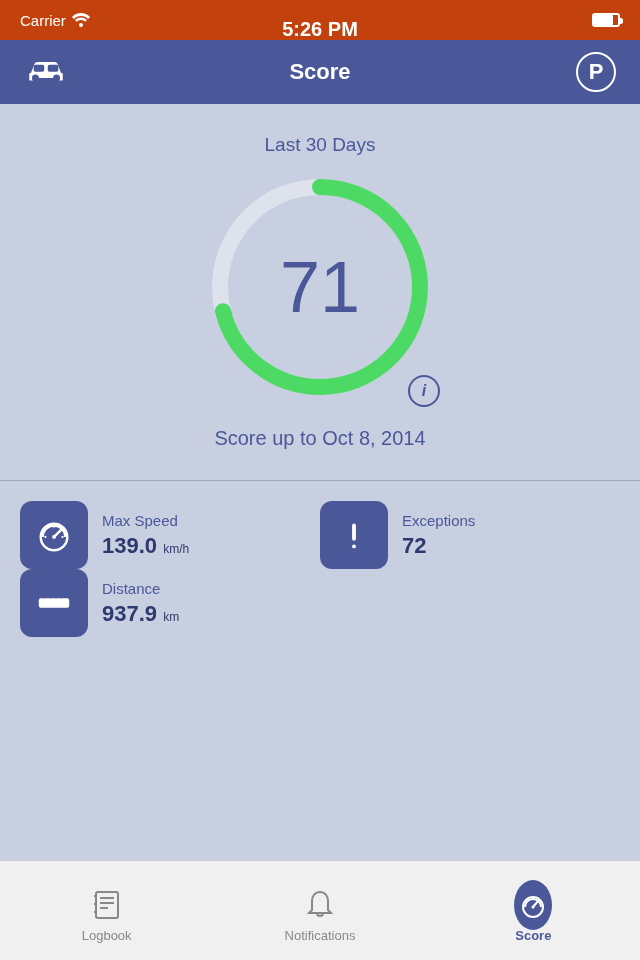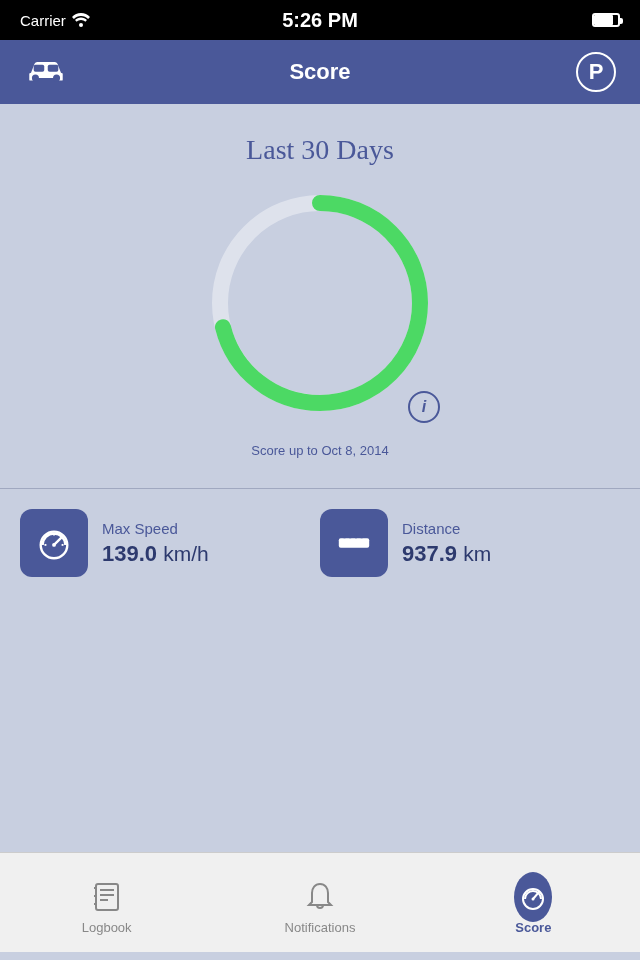--- a/index.html
+++ b/index.html
@@ -7,24 +7,23 @@
     body {
       width: 640px;
       height: 960px;
       font-family: -apple-system, 'Helvetica Neue', Arial, sans-serif;
       background: #c8cfe0;
       overflow: hidden;
     }
 
     
     .status-bar {
-      background: #000000;
+      background: #c2410c;
       height: 40px;
       display: flex;
-      align-items: center;
       justify-content: space-between;
       padding: 18px 20px;
       color: white;
       font-size: 15px;
       font-weight: 500;
     }
     .status-bar .time {
       position: absolute;
       left: 50%;
       transform: translateX(-50%);
@@ -99,24 +98,23 @@
 
     
     .score-section {
       display: flex;
       flex-direction: column;
       align-items: center;
       padding: 10px 20px 20px;
     }
     .period-label {
       color: #4a5899;
-      font-size: 28px;
+      font-size: 19px;
       font-weight: 400;
-      margin-bottom: 17px;
-      font-family: Liberation Serif, serif;
+      margin-bottom: 11px;
     }
 
     
     .donut-container {
       position: relative;
       width: 240px;
       height: 240px;
       margin-bottom: 16px;
     }
     .donut-svg {
@@ -145,21 +143,21 @@
       align-items: center;
       justify-content: center;
       color: #4a5899;
       font-size: 16px;
       font-style: italic;
       font-weight: 600;
     }
 
     .score-date {
       color: #4a5899;
-      font-size: 13px;
+      font-size: 20px;
       margin-top: 4px;
     }
 
     
     .divider {
       width: 100%;
       height: 1px;
       background: #a0a8c0;
       margin: 10px 0;
     }
@@ -199,28 +197,28 @@
       font-size: 15px;
       font-weight: 400;
       margin-bottom: 4px;
     }
     .stat-value {
       color: #2d3a6e;
       font-size: 22px;
       font-weight: 700;
     }
     .stat-value span {
-      font-size: 21px;
+      font-size: 12px;
       font-weight: 400;
     }
 
     
     .tab-bar {
       position: absolute;
-      bottom: 8px;
+      bottom: 0;
       left: 0;
       width: 640px;
       height: 100px;
       background: #f0f0f0;
       border-top: 1px solid #ccc;
       display: flex;
       align-items: center;
       justify-content: space-around;
     }
     .tab-item {
@@ -315,20 +313,21 @@
   <div class="score-section">
     <div class="period-label">Last 30 Days</div>
 
     <div class="donut-container">
       <svg class="donut-svg" viewBox="0 0 240 240">
 
         <circle cx="120" cy="120" r="100" fill="none" stroke="rgba(255,255,255,0.4)" stroke-width="16"></circle>
 
         <circle cx="120" cy="120" r="100" fill="none" stroke="#4cd964" stroke-width="16" stroke-dasharray="446 182" stroke-linecap="round"></circle>
       </svg>
+      <div class="donut-score">71</div>
       <div class="info-icon">i</div>
     </div>
 
     <div class="score-date">Score up to Oct 8, 2014</div>
   </div>
 
   <div class="divider"></div>
 
   <div class="stats-grid">
 
@@ -343,20 +342,32 @@
           <line x1="30" y1="22" x2="28" y2="22" stroke="white" stroke-width="2"></line>
           <line x1="20" y1="10" x2="20" y2="12" stroke="white" stroke-width="2"></line>
         </svg>
       </div>
       <div class="stat-info">
         <div class="stat-label">Max Speed</div>
         <div class="stat-value">139.0 <span>km/h</span></div>
       </div>
     </div>
 
+    <div class="stat-card">
+      <div class="stat-icon-box">
+        <svg viewBox="0 0 40 40">
+          <rect x="18" y="8" width="4" height="18" rx="2" fill="white"></rect>
+          <rect x="18" y="30" width="4" height="4" rx="2" fill="white"></rect>
+        </svg>
+      </div>
+      <div class="stat-info">
+        <div class="stat-label">Exceptions</div>
+        <div class="stat-value">72</div>
+      </div>
+    </div>
 
 
     <div class="stat-card">
       <div class="stat-icon-box">
         <svg viewBox="0 0 40 40">
           <rect x="4" y="15" width="32" height="10" rx="2" fill="white"></rect>
           <line x1="10" y1="15" x2="10" y2="11" stroke="#4a5899" stroke-width="2"></line>
           <line x1="16" y1="15" x2="16" y2="13" stroke="#4a5899" stroke-width="2"></line>
           <line x1="22" y1="15" x2="22" y2="11" stroke="#4a5899" stroke-width="2"></line>
           <line x1="28" y1="15" x2="28" y2="13" stroke="#4a5899" stroke-width="2"></line>

